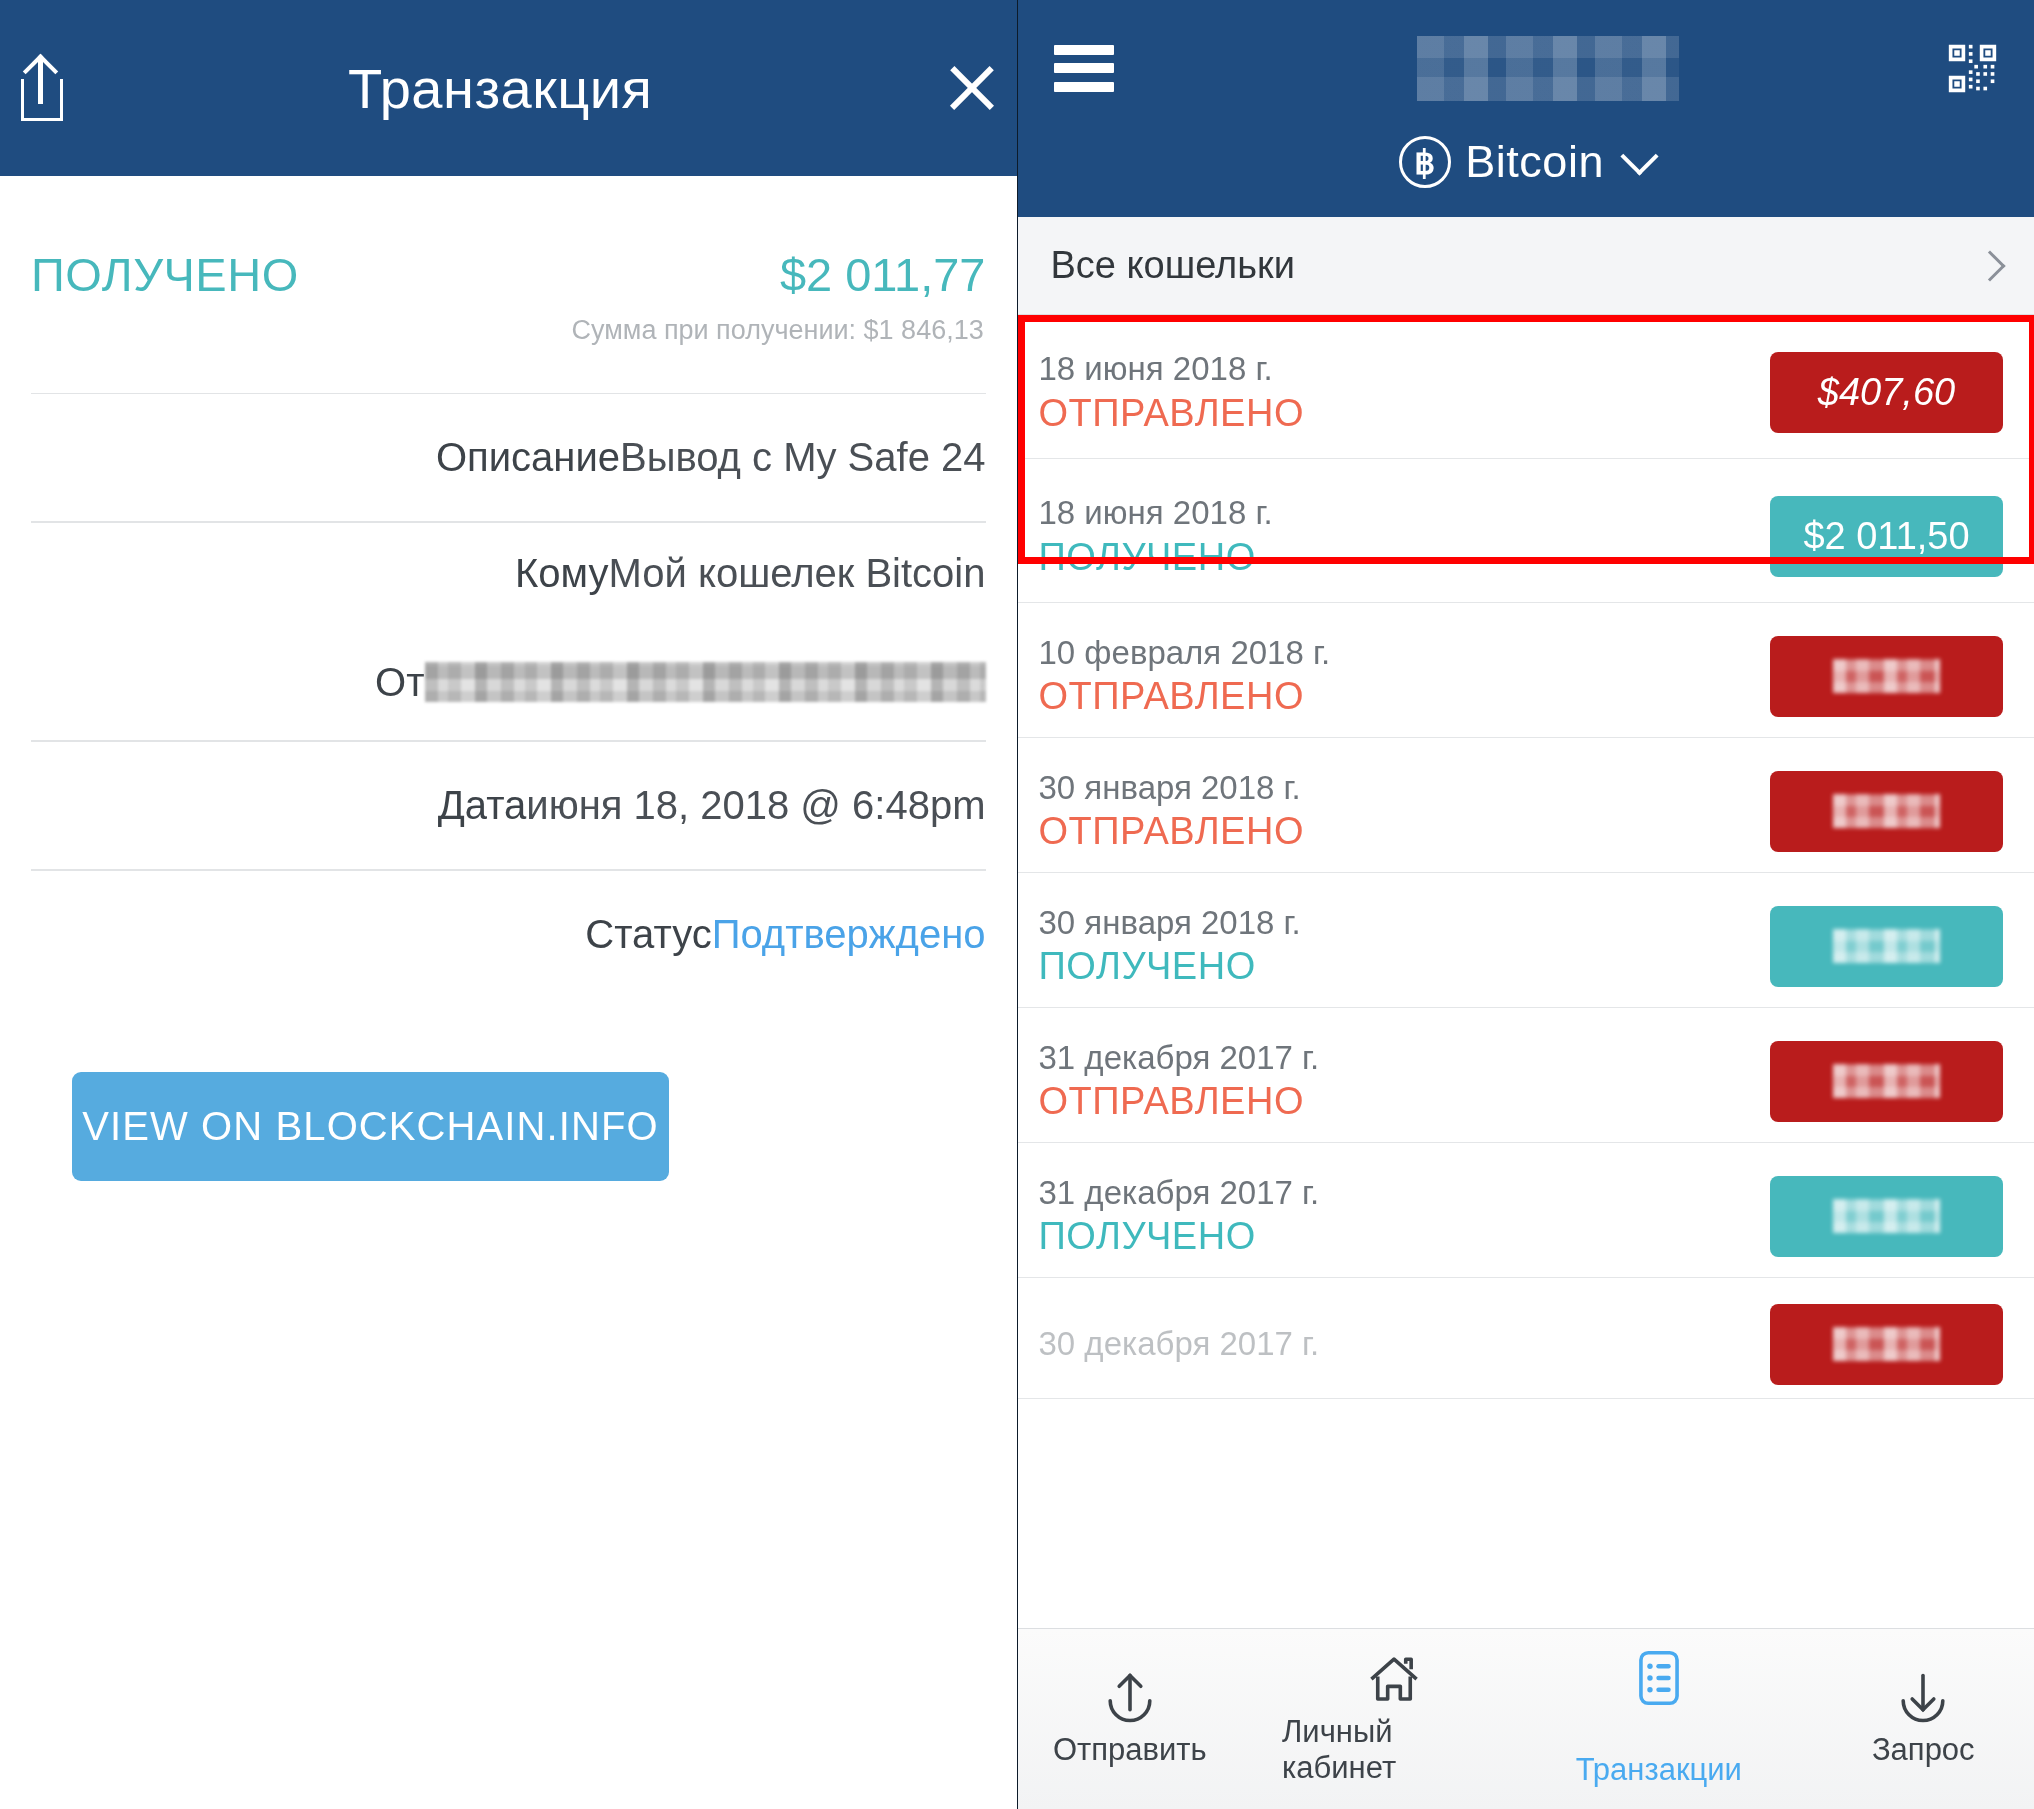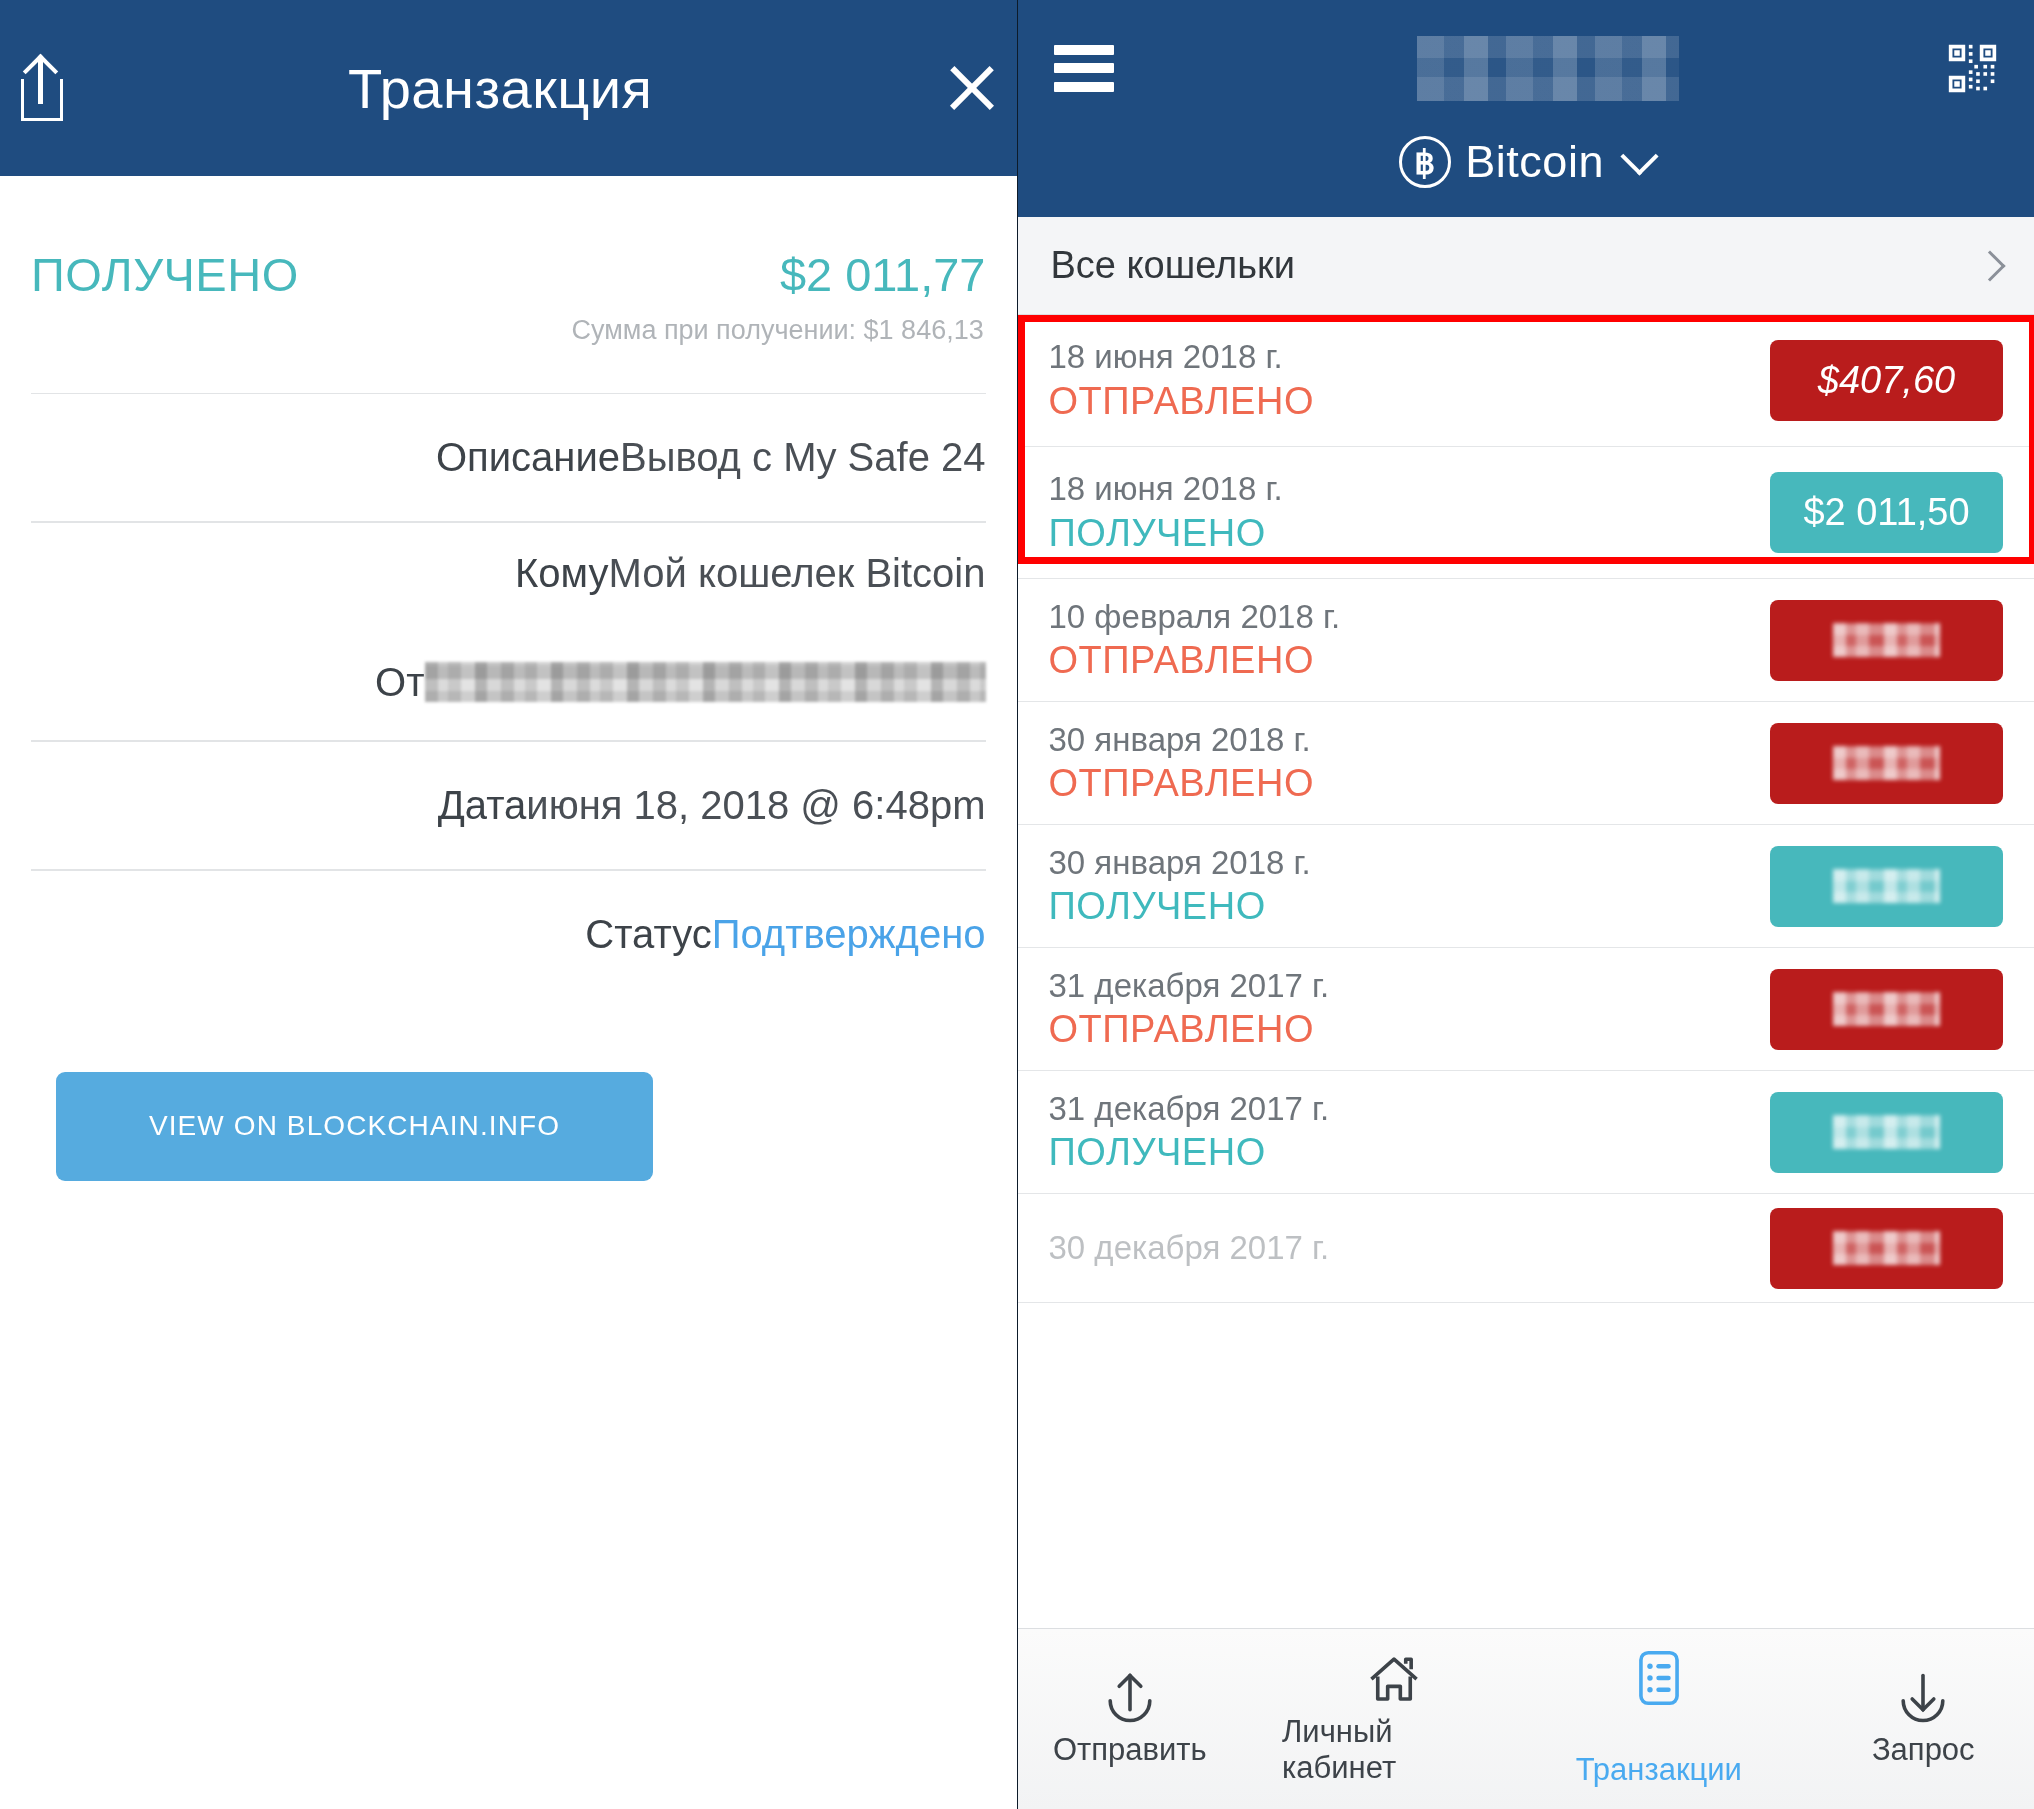--- a/index.html
+++ b/index.html
@@ -85,24 +85,24 @@
     height: 40px; width: 561px;
     background:
       repeating-linear-gradient(90deg,#c8c8c8 0 12.7px,#e8e8e8 12.7px 23.5px,#d4d4d4 23.5px 36px,#f1f1f1 36px 50px,#bdbdbd 50px 62px,#e4e4e4 62px 76px),
       repeating-linear-gradient(0deg,#d8d8d8 0 11px,#efefef 11px 23.5px,#cacaca 23.5px 36px);
     background-blend-mode: multiply;
     filter: blur(1.8px);
     opacity: .95;
   }
 
   .blockchain-btn {
-    margin-top: 74px; margin-left: 25px;
+    margin-top: 74px; margin-left: 41px;
     width: 597px; height: 109px;
     background: #56abdf; border: none; border-radius: 9px;
-    color: #ffffff; font-size: 28px; letter-spacing: 1.1px;
+    color: #ffffff; font-size: 40px; letter-spacing: 1.1px;
     font-family: "Liberation Sans", sans-serif;
     cursor: pointer;
   }
 
   
   .right-panel {
     width: 1018px; height: 1809px; background: #ffffff;
     position: relative; display: flex; flex-direction: column;
     border-left: 0.9px solid #0d1b2a;
   }
@@ -148,22 +148,23 @@
   }
   .wallets-label { color: #32373c; font-size: 38px; }
   .chev-right {
     width: 22px; height: 22px; border-right: 3.6px solid #8b9099; border-top: 3.6px solid #8b9099;
     transform: rotate(45deg);
   }
 
   .tx-list { flex: 1; position: relative; overflow: hidden; }
   .tx-row {
     height: 123px; display: flex; align-items: center; justify-content: space-between;
-    padding: 0 31px 0 31px; border-bottom: 0.9px solid #e4e6e8;
+    padding: 0 31px 0 21px; border-bottom: 0.9px solid #e4e6e8;
     position: relative;
+    margin-top: 12px;
   }
   .tx-row.tall { height: 132px; }
   .tx-left { display: flex; flex-direction: column; gap: 3.6px; }
   .tx-date { color: #6f757b; font-size: 33px; }
   .tx-type { font-size: 38px; letter-spacing: 0.5px; }
   .tx-type.sent { color: #ef6a51; }
   .tx-type.received { color: #3fb9bd; }
   .tx-badge {
     width: 233px; height: 81px; border-radius: 8.1px;
     display: flex; align-items: center; justify-content: center;

